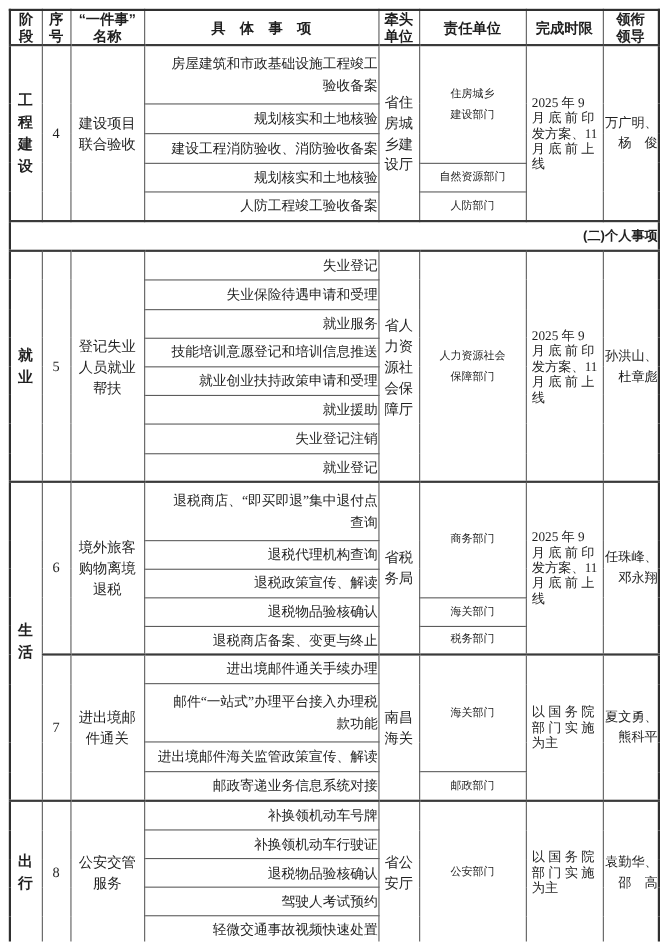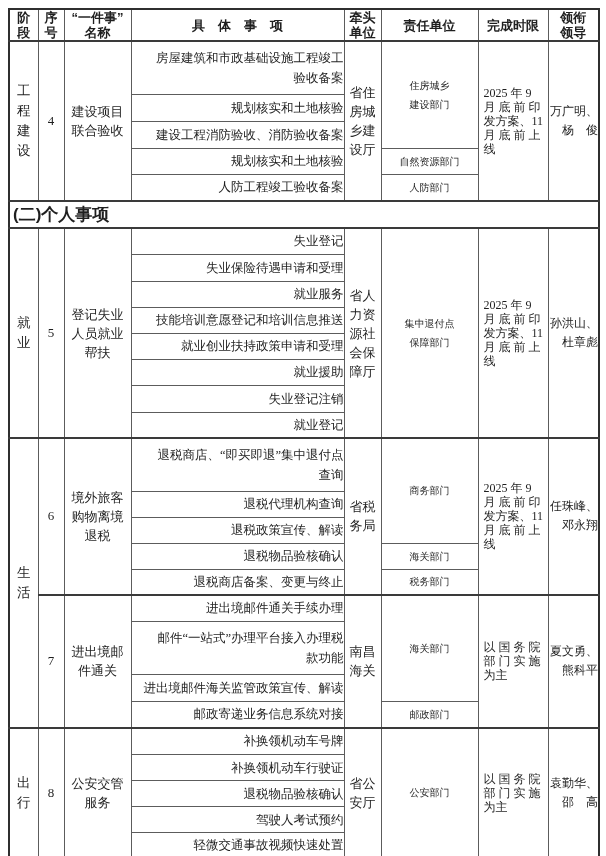--- a/index.html
+++ b/index.html
@@ -33,39 +33,39 @@
     border-bottom:2px solid #3a3a3a;
   }
   tr.gs td{border-top:2px solid #3a3a3a;}
   
   tr.h20{height:20px;} tr.h22{height:22px;} tr.h26{height:26px;}
   tr.h27{height:27px;} tr.h32{height:32px;} tr.h53{height:53px;}
   
   td.stage{font-size:13.5px;}
   td.stage span.vtext{
     display:inline-block;width:1.1em;
-    word-break:break-all;line-height:20px;text-align:center;
+    word-break:break-all;line-height:20px;text-align:left;font-weight:bold;
   }
   td.no{font-size:13px;}
   td.name{font-size:13px;line-height:19px;}
   td.item{
     text-align:right;font-size:12.5px;line-height:20px;
     padding:2px 0 2px 7px;
   }
   td.lead{font-size:13px;line-height:19px;}
   td.resp{font-size:10px;line-height:19px;}
   td.deadline{
     text-align:left;font-size:12px;line-height:14px;
     padding:0 2px 0 5px;
   }
   td.leaders{font-size:12px;line-height:19px;padding:0;text-align:right;}
   tr.section-row td{
-    text-align:left;
+    text-align:right;
     font-family:"Liberation Sans","DejaVu Sans",sans-serif;
-    font-weight:bold;font-size:17px;
+    font-weight:bold;font-size:12px;
     padding-left:3px;
   }
 </style>
 </head>
 <body>
 
 <table class="doc">
   <colgroup>
     <col style="width:29px">
       <col style="width:26px">
@@ -140,21 +140,21 @@
       <td class="no" rowspan="8">5</td>
       <td class="name" rowspan="8">登记失业
 人员就业
 帮扶</td>
       <td class="item">失业登记</td>
       <td class="lead" rowspan="8">省人
 力资
 源社
 会保
 障厅</td>
-      <td class="resp" rowspan="8">集中退付点
+      <td class="resp" rowspan="8">人力资源社会
 保障部门</td>
       <td class="deadline" rowspan="8">2025 年 9
 月 底 前 印
 发方案、11
 月 底 前 上
 线</td>
       <td class="leaders" rowspan="8">孙洪山、
 杜章彪</td>
     </tr>
     <tr class="h27">

